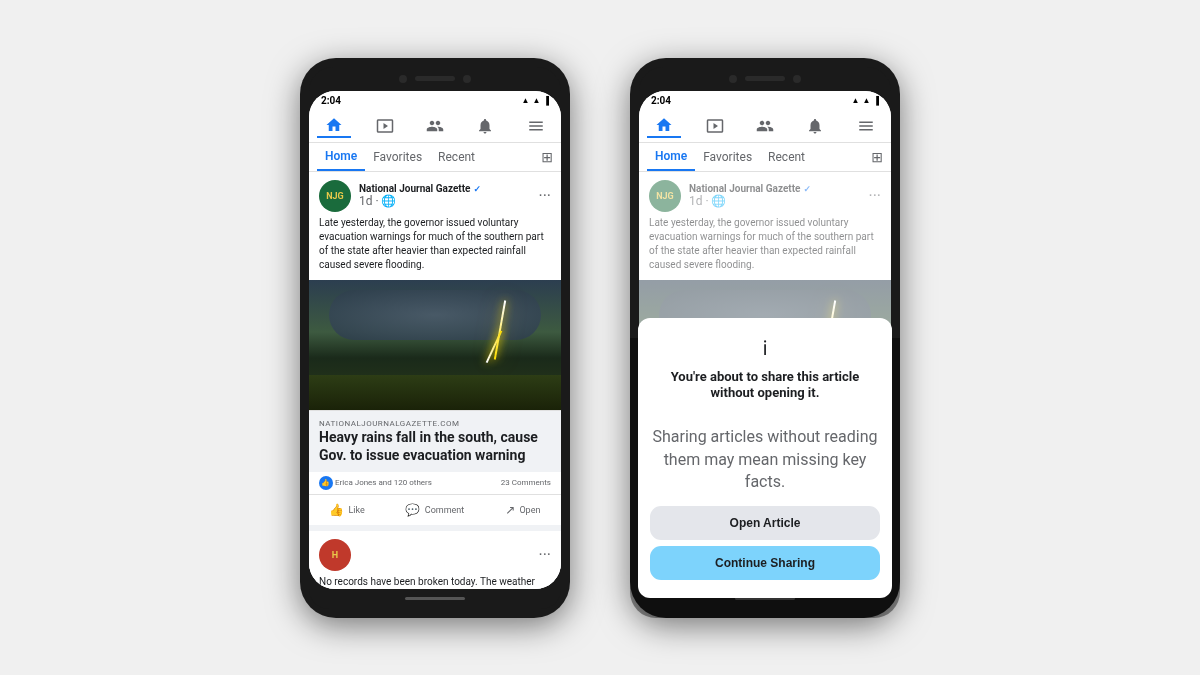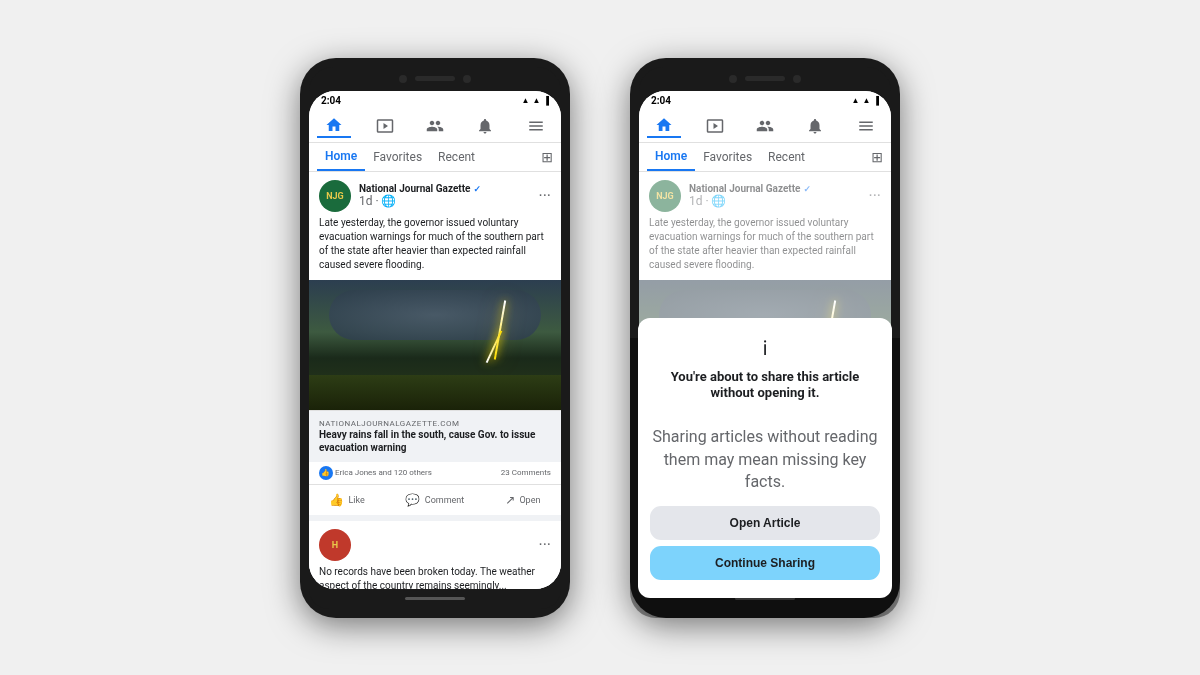--- a/index.html
+++ b/index.html
@@ -275,21 +275,21 @@
     }
 
     .link-source {
       font-size: 8px;
       color: #65676b;
       text-transform: uppercase;
       letter-spacing: 0.5px;
     }
 
     .link-title {
-      font-size: 10px;
+      font-size: 14px;
       font-weight: 700;
       color: #1c1e21;
       line-height: 1.3;
     }
 
     .post-reactions {
       padding: 4px 10px;
       display: flex;
       justify-content: space-between;
       align-items: center;

